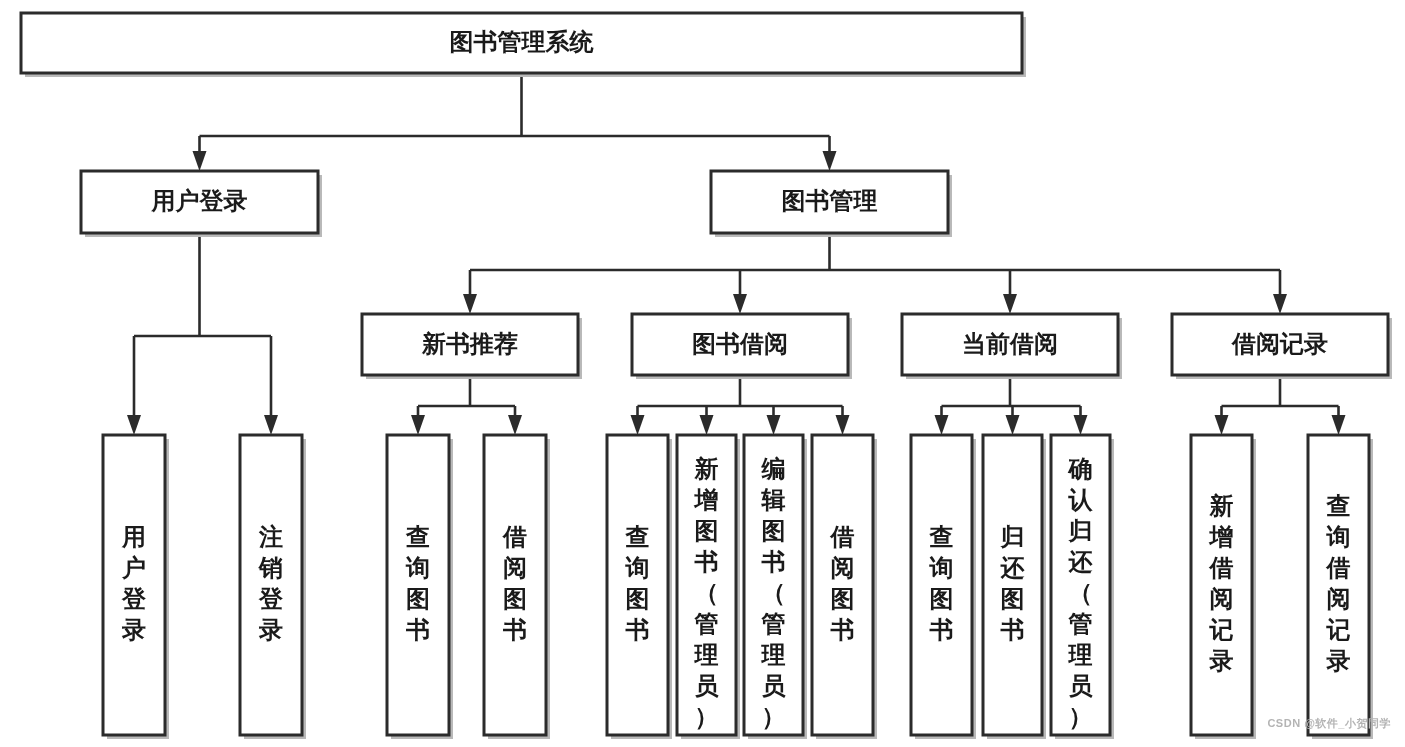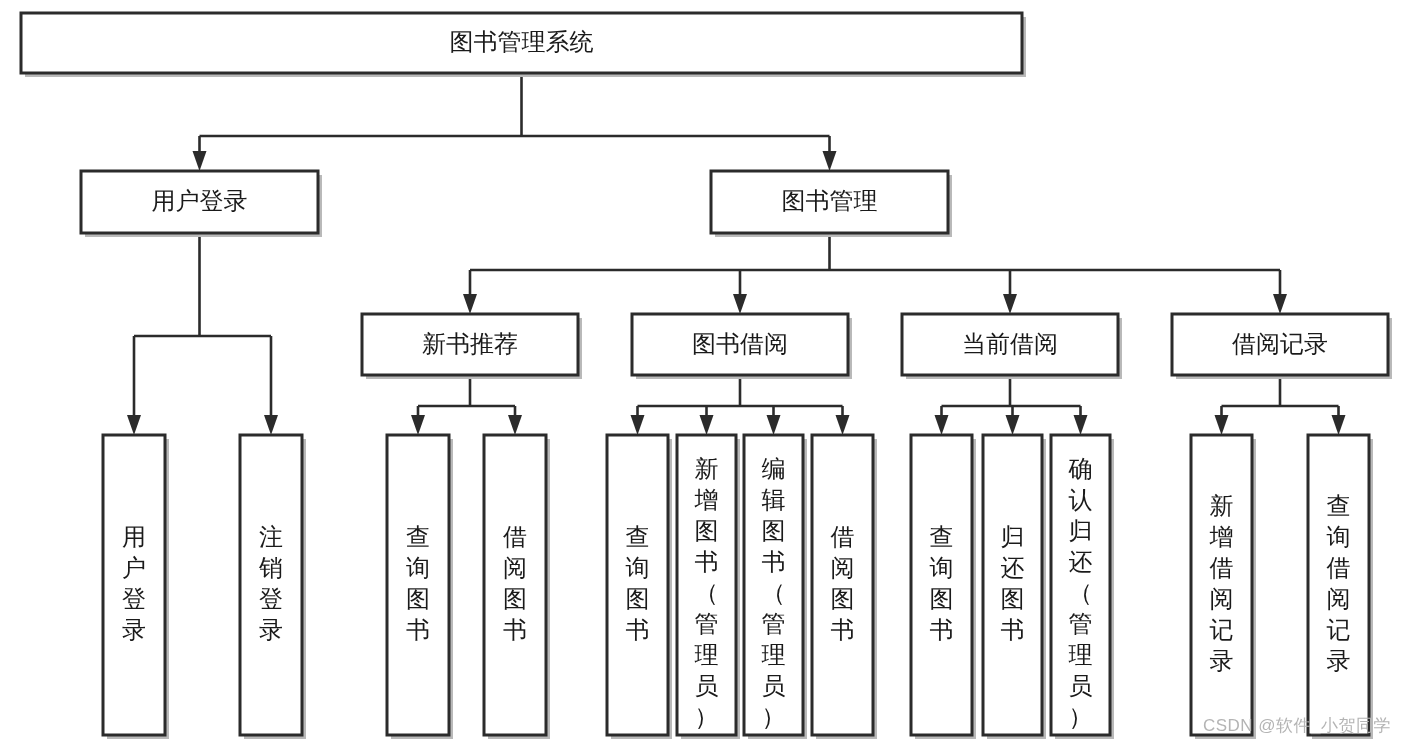--- a/index.html
+++ b/index.html
@@ -14,20 +14,21 @@
     position: relative;
     overflow: hidden;
     font-family: "Liberation Sans", "DejaVu Sans", sans-serif;
   }
   #diagram-root {
     position: absolute;
     left: 0;
     top: 0;
     width: 1405px;
     height: 747px;
+    font-weight: bold;
   }
   svg.tree-canvas {
     display: block;
     width: 1405px;
     height: 747px;
     shape-rendering: geometricPrecision;
   }
   .node-box {
     fill: #ffffff;
     stroke: #2b2b2b;
@@ -56,23 +57,23 @@
   }
   .node-label-v {
     fill: #1a1a1a;
     font-family: "Liberation Sans", "DejaVu Sans", sans-serif;
     font-size: 24px;
     text-anchor: middle;
   }
   .watermark-text {
     position: absolute;
     right: 14px;
-    bottom: 10px;
+    bottom: 16px;
     color: #b4b4b4;
-    font-size: 17px;
+    font-size: 11px;
     font-family: "Liberation Sans", "DejaVu Sans", sans-serif;
     letter-spacing: 0.5px;
     white-space: nowrap;
     user-select: none;
   }
 </style>
 </head>
 <body>
 
 <div id="diagram-root">

